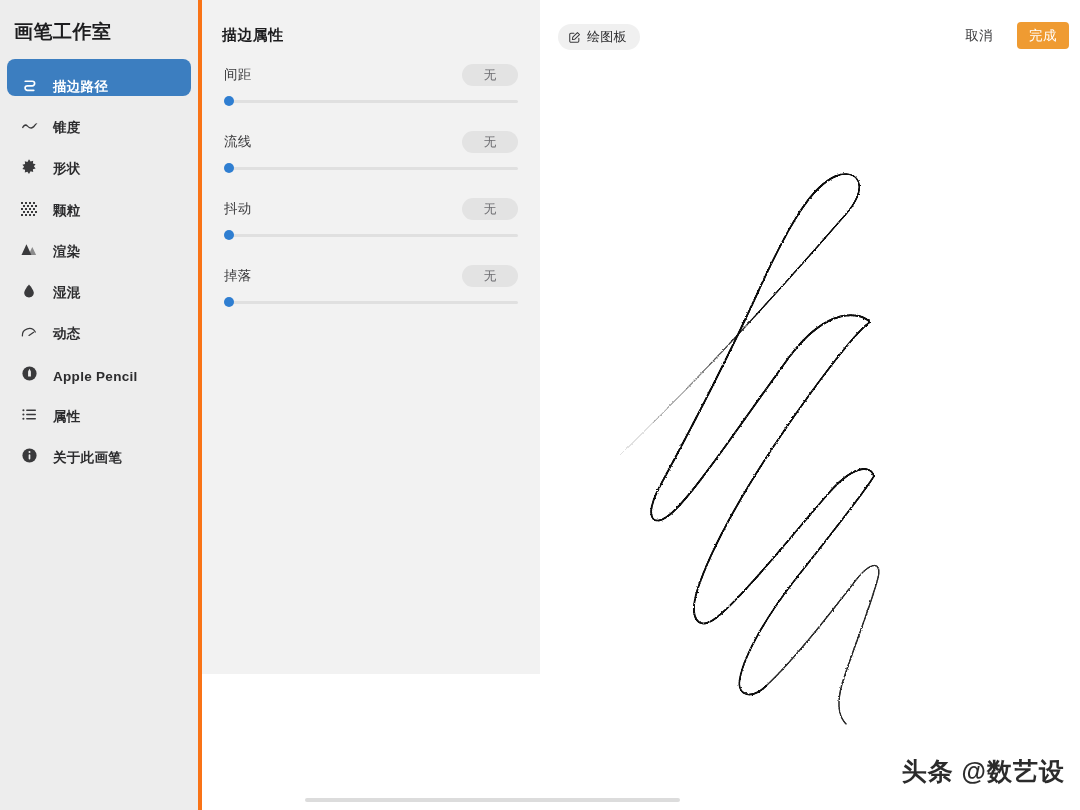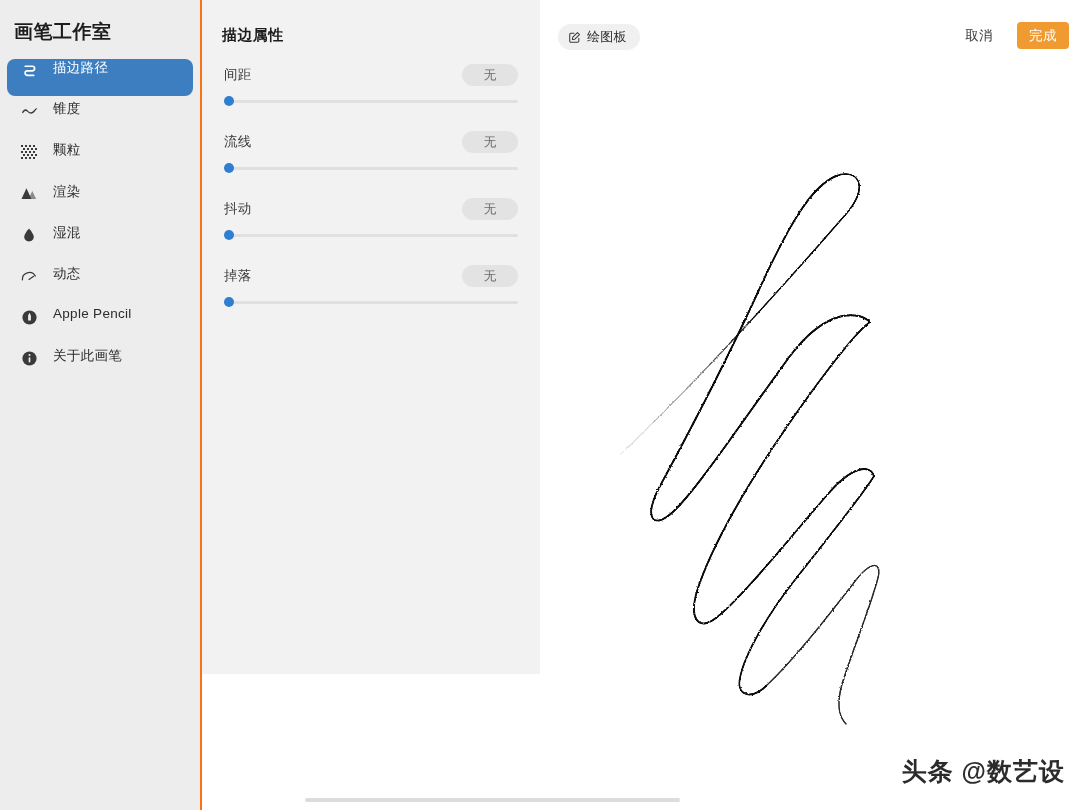--- a/index.html
+++ b/index.html
@@ -15,46 +15,47 @@
     width: 1080px; height: 810px;
     display: flex;
     background: #ffffff;
   }
 
   
   .sidebar {
     width: 202px;
     height: 810px;
     background: #ededed;
-    border-right: 2px solid #f97316;
+    border-right: 4px solid #f97316;
     flex: 0 0 202px;
     position: relative;
   }
   .sidebar-title {
     font-size: 19px;
     font-weight: bold;
     color: #1d1d1f;
     letter-spacing: .5px;
     padding: 22px 0 0 14px;
     line-height: 1;
     user-select: none;
   }
   .nav-list {
     margin-top: 18px;
     padding: 0 7px;
     list-style: none;
   }
   .nav-item {
     display: flex;
-    align-items: flex-start;
+    align-items: flex-end;
     height: 37px;
     margin-bottom: 4.2px;
     padding: 0 6px 0 11px;
     border-radius: 8px;
     cursor: pointer;
+    font-weight: bold;
   }
   .nav-item.selected { background: #3c7ec0; }
   .nav-icon {
     width: 22px;
     height: 22px;
     flex: 0 0 22px;
     display: flex;
     align-items: center;
     justify-content: center;
     color: #3a3a3c;
@@ -252,20 +253,28 @@
 
       <li class="nav-item">
         <span class="nav-icon">
           <svg width="19" height="19" viewBox="0 0 24 24" fill="currentColor">
             <path d="M2.5 13.2c2.4-4.6 5.1-4.9 7.6-2.3 2.6 2.6 5.3 2.9 7.8-.7.9-1.3 2-2.2 3.3-2.4.5-.1.8.4.4.8-.9.8-1.7 1.7-2.5 2.9-2.9 4.2-6.4 4.1-9.3 1.2-2.1-2.1-3.9-2-5.7 1.1-.3.5-1 .3-1.2-.1-.2-.2-.2-.4-.4-.5z"></path>
           </svg>
         </span>
         <span class="nav-label">锥度</span>
       </li>
 
+      <li class="nav-item">
+        <span class="nav-icon">
+          <svg width="18" height="18" viewBox="0 0 24 24" fill="currentColor">
+            <path d="M12 1.6l2.1 3.0 3.5-1.1-.4 3.7 3.6 1.0-2.3 2.9 2.3 2.9-3.6 1.0.4 3.7-3.5-1.1L12 21.3 9.9 18.3l-3.5 1.1.4-3.7-3.6-1.0 2.3-2.9-2.3-2.9 3.6-1.0-.4-3.7 3.5 1.1z"></path>
+          </svg>
+        </span>
+        <span class="nav-label">形状</span>
+      </li>
 
       <li class="nav-item">
         <span class="nav-icon">
           <svg width="18" height="18" viewBox="0 0 18 18" fill="currentColor">
             <g>
               <rect x="1" y="2" width="2" height="2"></rect>
                 <rect x="5" y="2" width="2" height="2"></rect>
                 <rect x="9" y="2" width="2" height="2"></rect>
                 <rect x="13" y="2" width="2" height="2"></rect>
               <rect x="3" y="5" width="2" height="2"></rect>
@@ -323,20 +332,33 @@
       <li class="nav-item">
         <span class="nav-icon">
           <svg width="17" height="17" viewBox="0 0 24 24" fill="currentColor">
             <circle cx="12" cy="12" r="10"></circle>
             <path d="M12 5.2l2.0 4.0v7.0h-4.0v-7.0z" fill="#ededed"></path>
           </svg>
         </span>
         <span class="nav-label">Apple Pencil</span>
       </li>
 
+      <li class="nav-item">
+        <span class="nav-icon">
+          <svg width="17" height="17" viewBox="0 0 24 24" fill="currentColor">
+            <circle cx="3.4" cy="6.0" r="1.5"></circle>
+              <rect x="7.2" y="5.0" width="14" height="2.1" rx="1"></rect>
+            <circle cx="3.4" cy="12.0" r="1.5"></circle>
+              <rect x="7.2" y="11.0" width="14" height="2.1" rx="1"></rect>
+            <circle cx="3.4" cy="18.0" r="1.5"></circle>
+              <rect x="7.2" y="17.0" width="14" height="2.1" rx="1"></rect>
+          </svg>
+        </span>
+        <span class="nav-label">属性</span>
+      </li>
 
       <li class="nav-item">
         <span class="nav-icon">
           <svg width="17" height="17" viewBox="0 0 24 24" fill="currentColor">
             <circle cx="12" cy="12" r="10"></circle>
             <rect x="10.8" y="10.2" width="2.4" height="7.4" rx="1.2" fill="#ededed"></rect>
             <circle cx="12" cy="7.1" r="1.45" fill="#ededed"></circle>
           </svg>
         </span>
         <span class="nav-label">关于此画笔</span>

